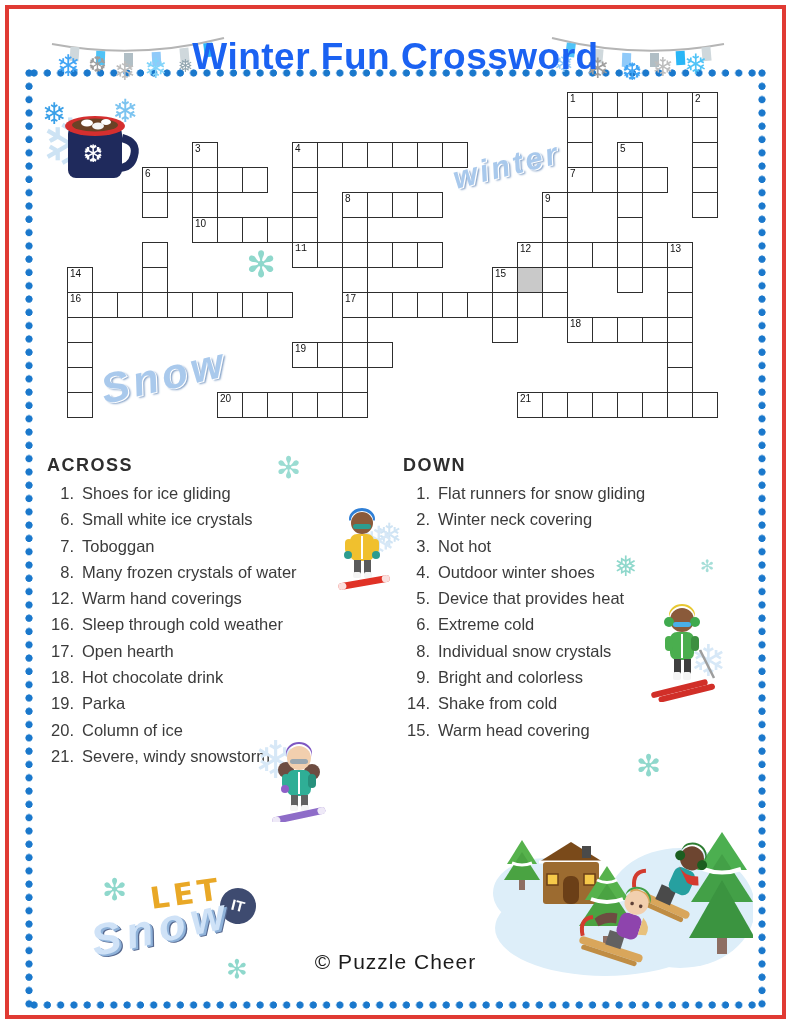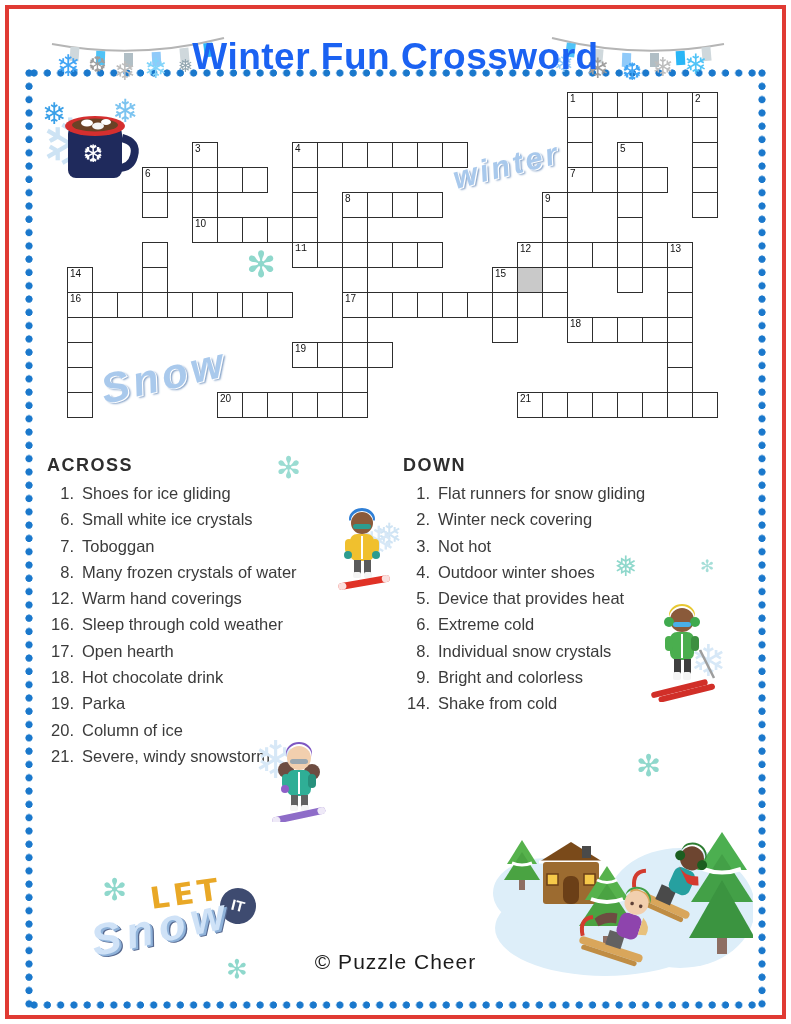--- a/index.html
+++ b/index.html
@@ -317,20 +317,21 @@
   <ul class="clue-list down-list">
       <li><span class="num">1.</span><span class="txt">Flat runners for snow gliding</span></li>
       <li><span class="num">2.</span><span class="txt">Winter neck covering</span></li>
       <li><span class="num">3.</span><span class="txt">Not hot</span></li>
       <li><span class="num">4.</span><span class="txt">Outdoor winter shoes</span></li>
       <li><span class="num">5.</span><span class="txt">Device that provides heat</span></li>
       <li><span class="num">6.</span><span class="txt">Extreme cold</span></li>
       <li><span class="num">8.</span><span class="txt">Individual snow crystals</span></li>
       <li><span class="num">9.</span><span class="txt">Bright and colorless</span></li>
       <li><span class="num">14.</span><span class="txt">Shake from cold</span></li>
+      <li><span class="num">15.</span><span class="txt">Warm head covering</span></li>
     </ul>
 
   <svg class="illus" style="left:336px;top:503px;width:62px;height:88px" viewBox="0 0 62 88">
     <text x="26" y="52" font-size="40" fill="#d7e8f7" font-family="DejaVu Sans">❄</text>
     <circle cx="26" cy="20" r="11" fill="#8a5a3a"></circle>
     <path d="M14,19 a12,12 0 0 1 24,0 l0,-3 a12,10 0 0 0 -24,0 z" fill="#2f7fd6"></path>
     <path d="M13,16 a13,11 0 0 1 26,0 q0,3 -2,1 a11,9 0 0 0 -22,0 q-2,2 -2,-1" fill="#2f7fd6"></path>
     <rect x="17" y="21" width="18" height="5" rx="2.5" fill="#2c9c8f"></rect>
     <rect x="14" y="31" width="24" height="27" rx="7" fill="#f0c02e"></rect>
     <line x1="26" y1="33" x2="26" y2="56" stroke="#fff" stroke-width="2"></line>

